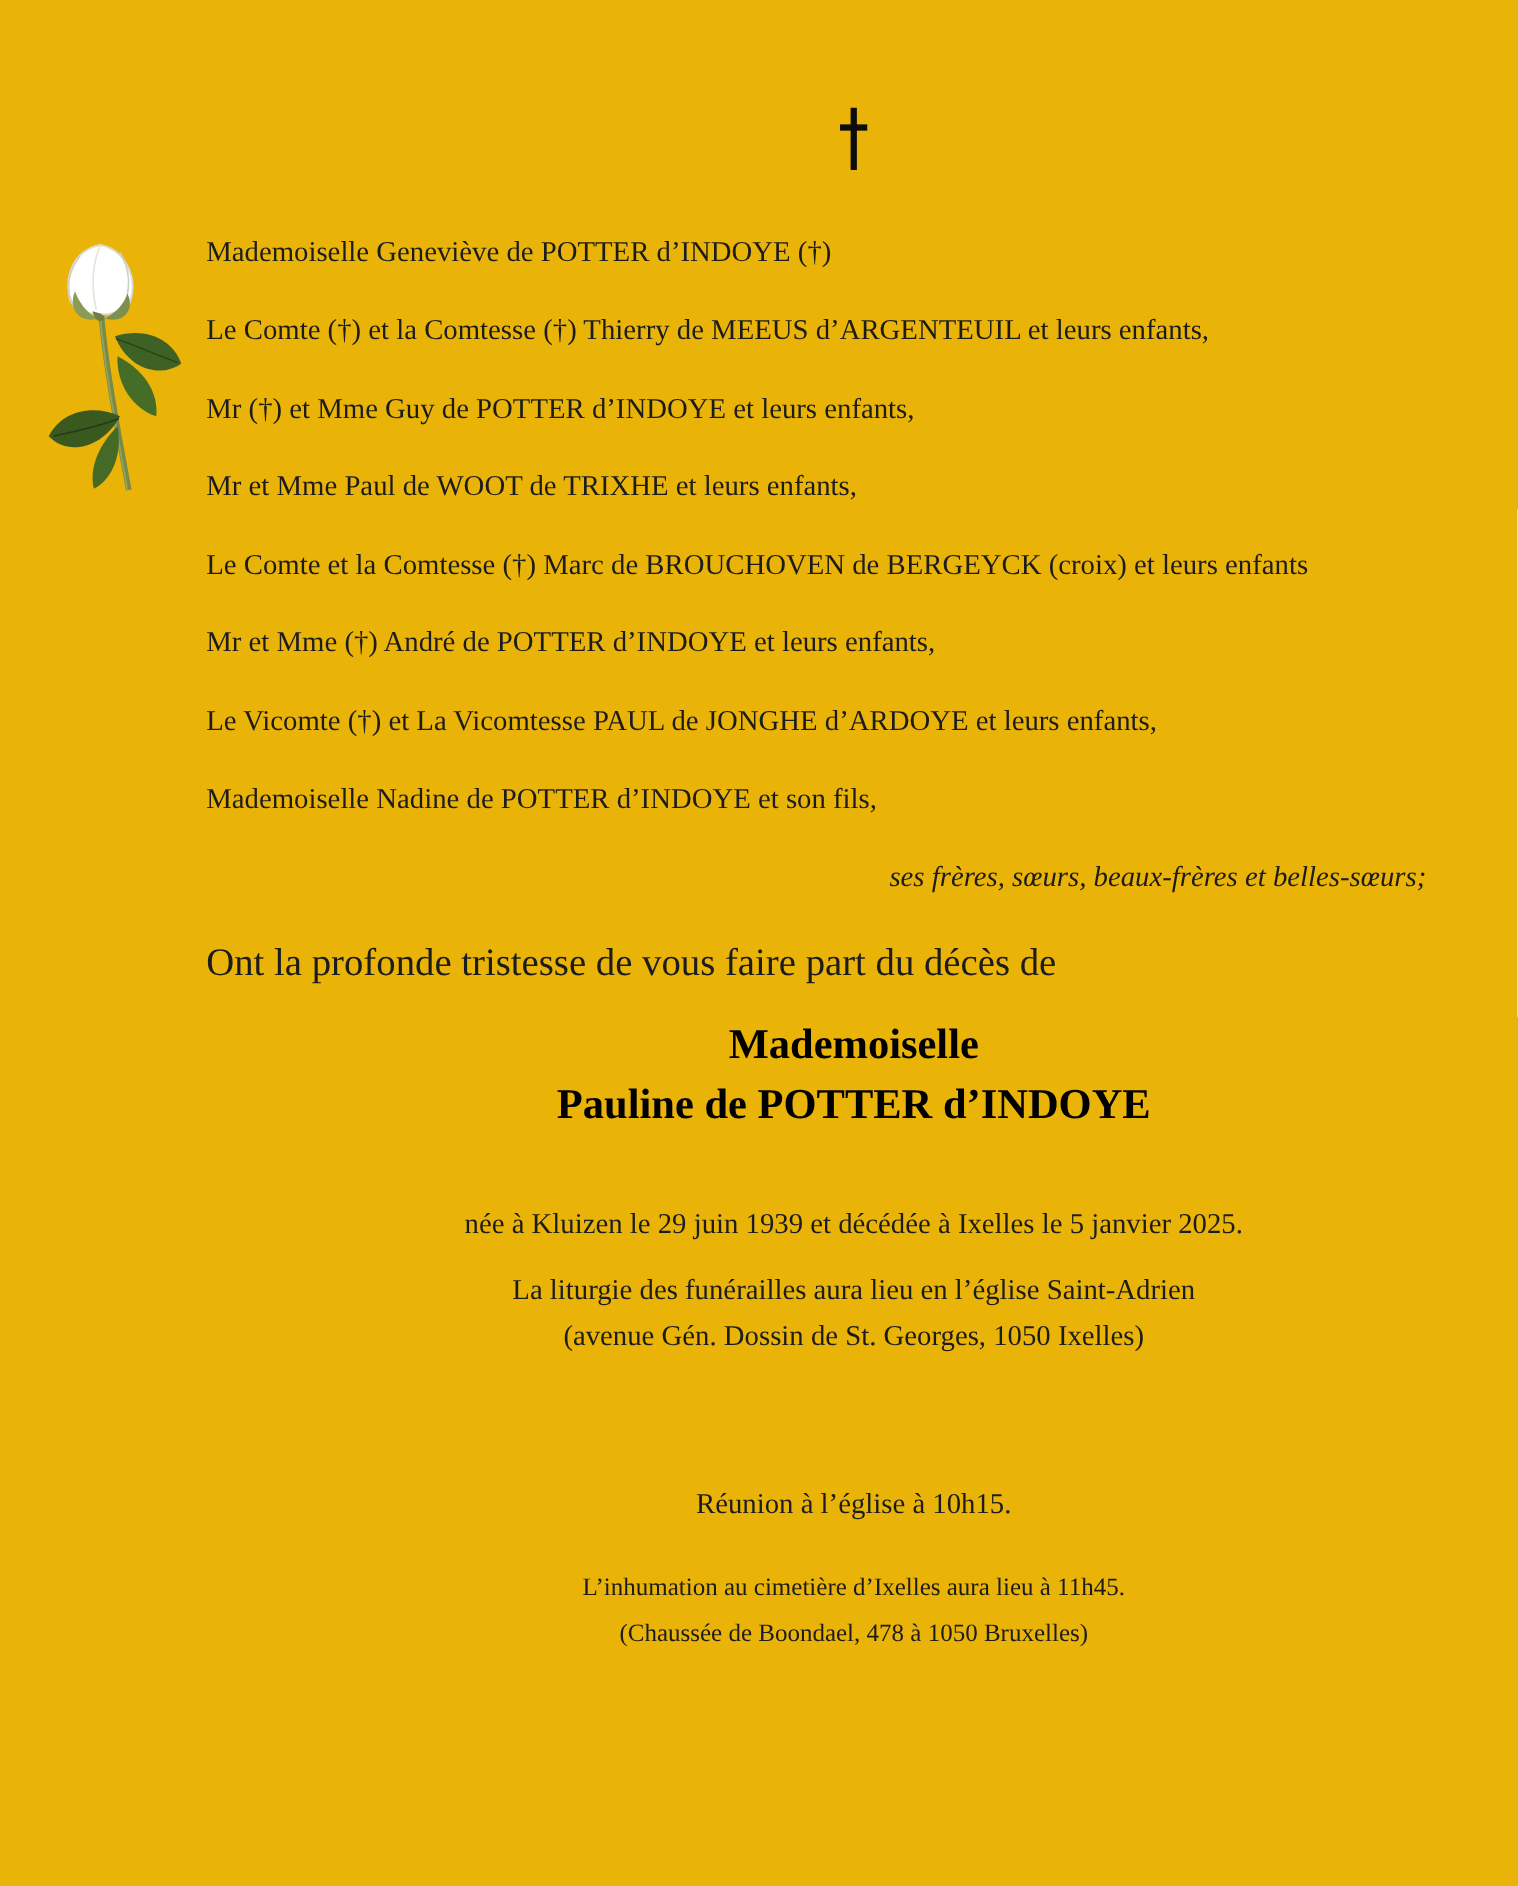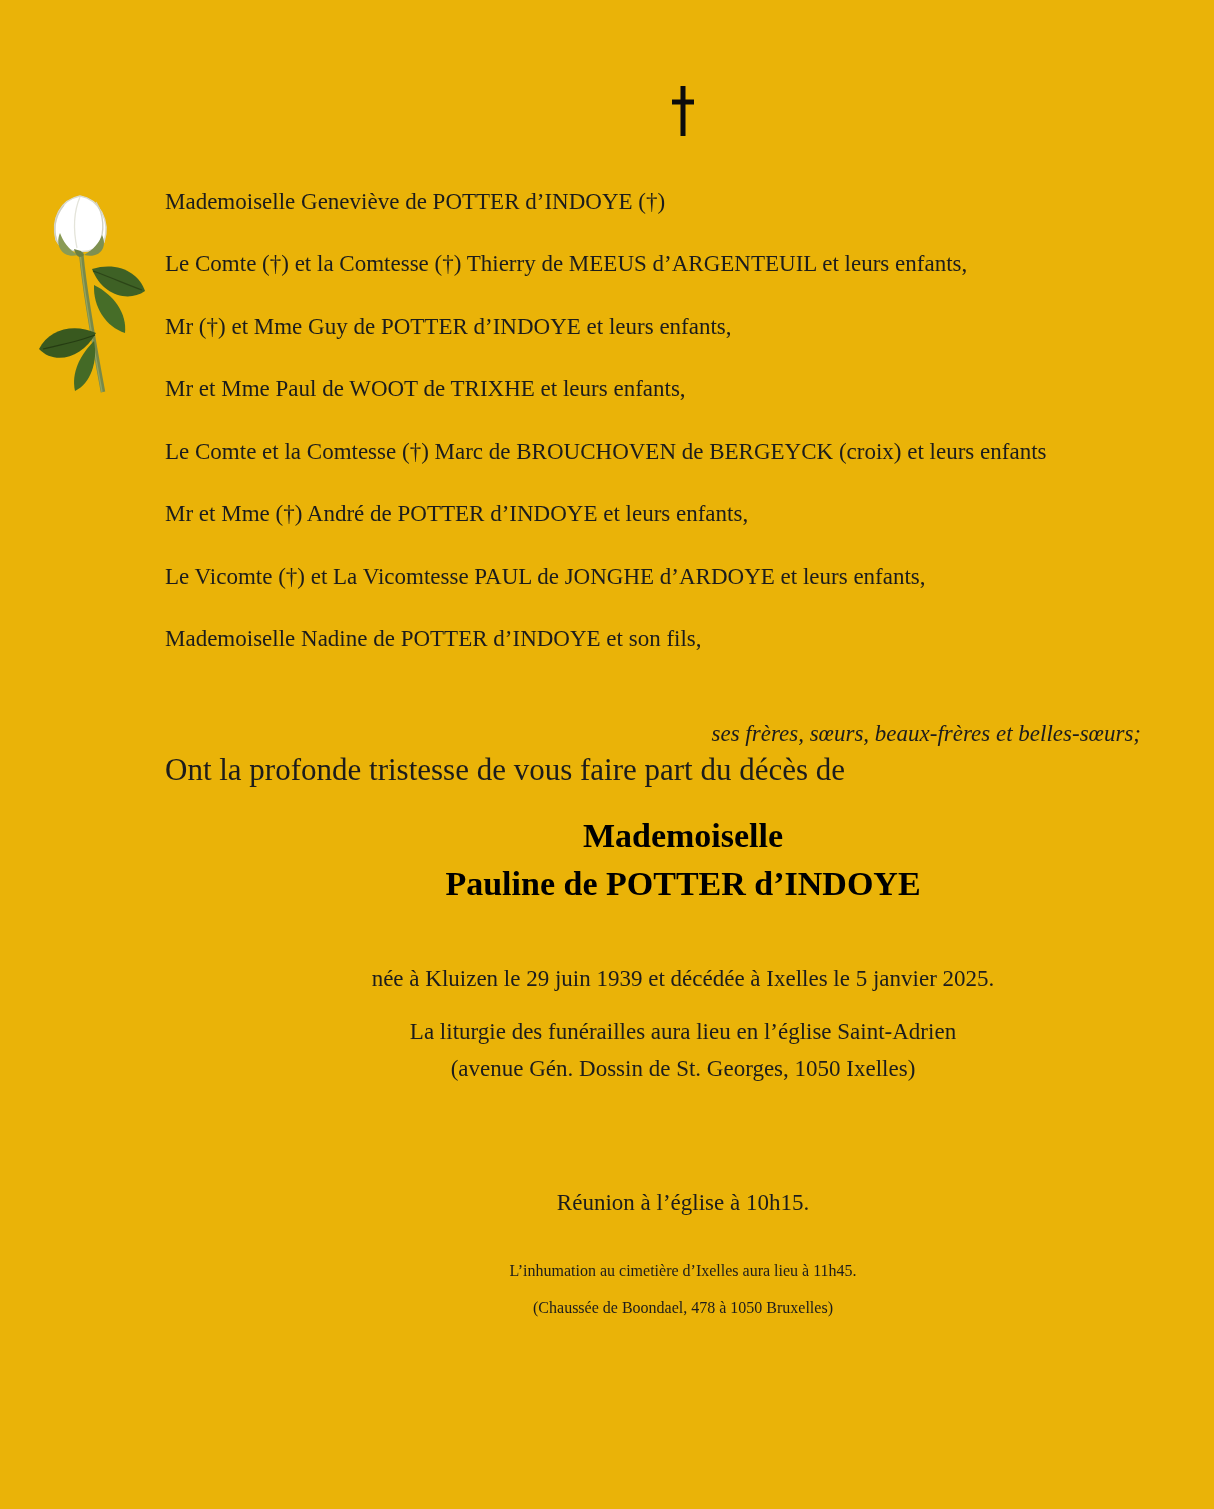--- a/index.html
+++ b/index.html
@@ -39,21 +39,20 @@
   .fl5 { top: 500px; }
   .fl6 { top: 563px; }
   .fl7 { top: 625px; }
   .relatives-line {
     top: 689px;
     font-size: 23px;
     font-style: italic;
     text-align: right;
     padding-right: 60px;
     box-sizing: border-box;
-    margin-top: 32px;
   }
   .intro-line {
     top: 752px;
     font-size: 31px;
     text-align: left;
   }
   .deceased-block {
     top: 812px;
     text-align: center;
     font-weight: bold;
@@ -75,21 +74,21 @@
     text-align: center;
   }
   .liturgy-block .bold { font-weight: bold; }
   .meeting-line {
     top: 1190px;
     font-size: 23px;
     text-align: center;
   }
   .burial-block {
     top: 1252px;
-    font-size: 16px;
+    font-size: 20px;
     line-height: 37px;
     text-align: center;
   }
   .rose-wrap {
     position: absolute;
     left: 36px;
     top: 193px;
     width: 112px;
     height: 200px;
   }

